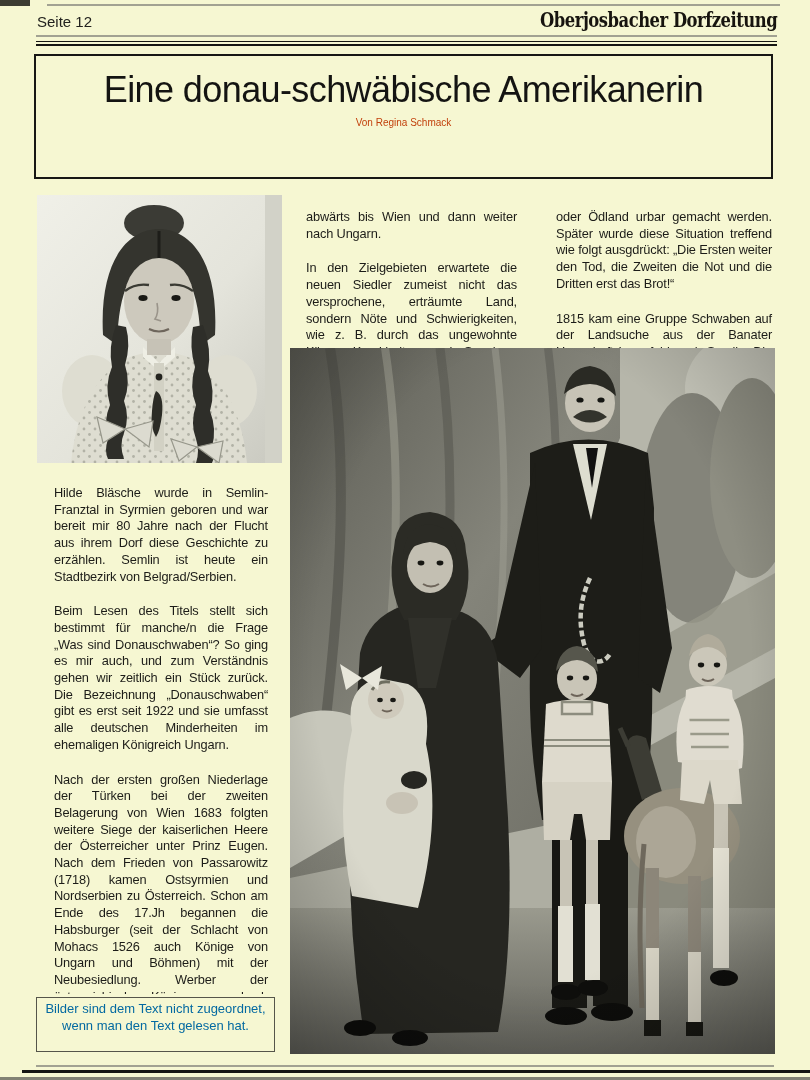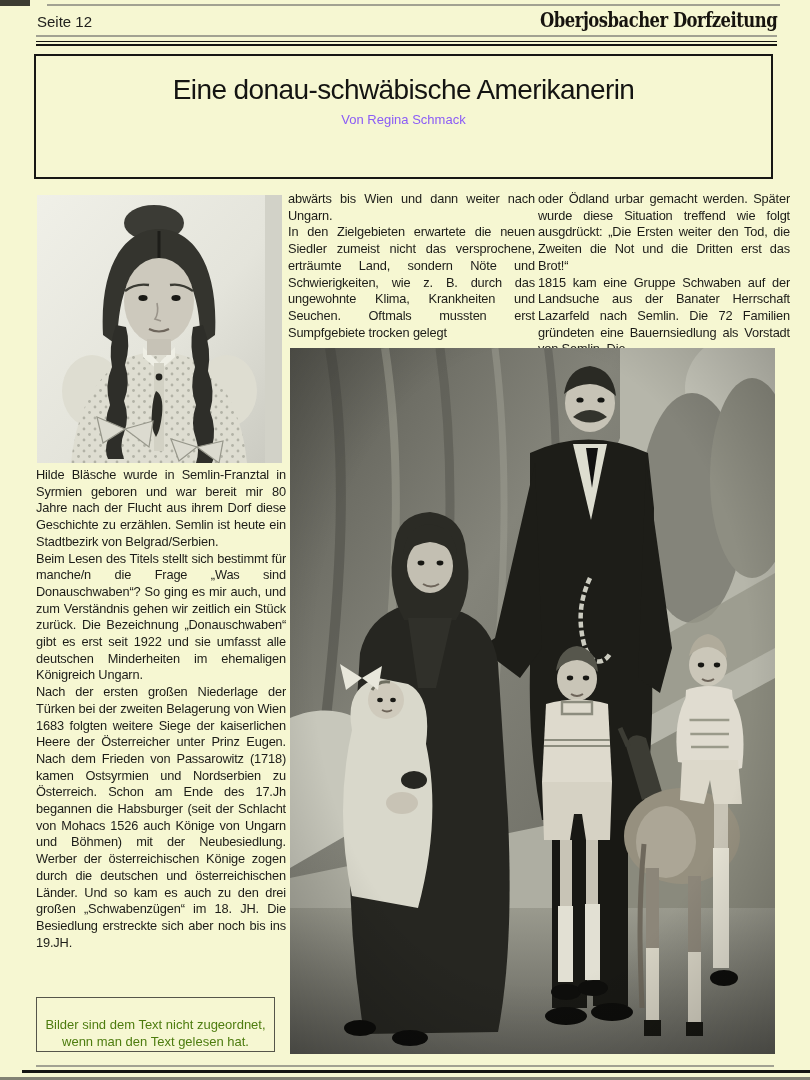--- a/index.html
+++ b/index.html
@@ -20,41 +20,41 @@
     transform:scaleX(.82);transform-origin:100% 0;white-space:nowrap;
   }
   .rule-mid{left:36px;top:35px;width:741px;height:2px;background:#a2a292;}
   .rule-double{left:36px;top:41px;width:741px;height:2px;
     border-top:1.5px solid #171714;border-bottom:2.5px solid #171714;}
   
   .title-box{
     left:34px;top:54px;width:739px;height:125px;box-sizing:border-box;
     border:2px solid #171714;text-align:center;
   }
-  .title-line{font-size:28px;line-height:45px;font-weight:400;
+  .title-line{font-size:36px;line-height:45px;font-weight:400;
     letter-spacing:-0.6px;color:#141412;}
   .title-line.first{margin-top:11px;}
-  .byline{font-size:13px;color:#8b5cf6;}
+  .byline{font-size:10px;margin-top:5px;color:#c2410c;}
   
   .body-text{font-size:12.8px;line-height:16.7px;text-align:justify;
     letter-spacing:-0.15px;overflow:hidden;}
-  .body-text p{margin:0;}
+  .body-text p{margin:18px;}
   .col-left{left:36px;top:467px;width:250px;height:527px;}
   .col-mid{left:288px;top:191px;width:247px;height:158px;}
   .col-right{left:538px;top:191px;width:252px;height:158px;}
   .lead{font-weight:normal;}
   
   .photo-girl{left:37px;top:195px;width:245px;height:268px;}
   .photo-family{left:290px;top:348px;width:485px;height:706px;}
   .photo-girl svg,.photo-family svg{display:block;width:100%;height:100%;}
   
   .note-box{
     left:36px;top:997px;width:239px;height:55px;box-sizing:border-box;
     border:1.5px solid #55554a;text-align:center;
-    font-size:13px;line-height:17px;padding-top:18px;color:#4d7c0f;
+    font-size:13px;line-height:17px;padding-top:2px;color:#0369a1;
   }
   
   .rule-b1{left:36px;top:1065px;width:738px;height:2px;background:#a2a292;}
   .rule-b2{left:22px;top:1070px;width:788px;height:3px;background:#161613;}
   .rule-b3{left:0;top:1077px;width:810px;height:3px;background:#828274;}
 </style>
 </head>
 <body>
 
 <div id="page">

